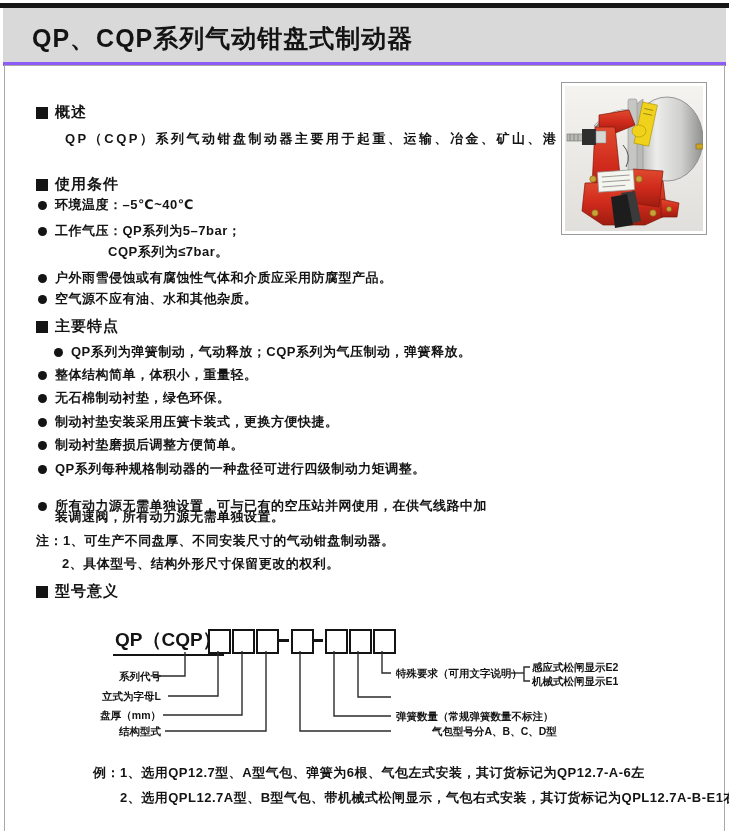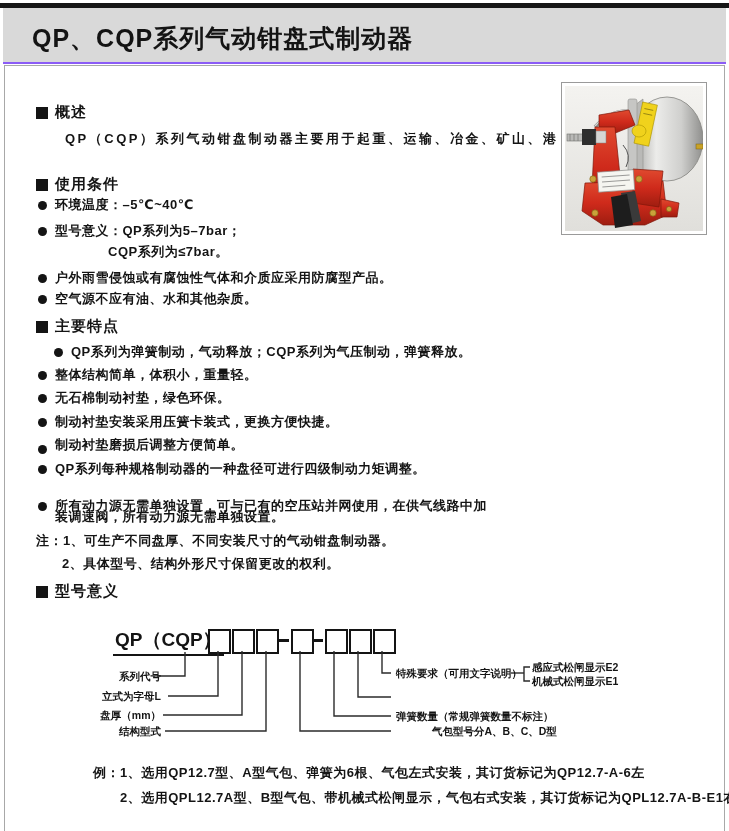--- a/index.html
+++ b/index.html
@@ -1,21 +1,21 @@
 <!DOCTYPE html>
 <html><head>
 <meta charset="utf-8">
 <style>
   html,body{margin:0;padding:0;background:#fff;}
   .page{
     position:relative;width:729px;height:831px;background:#ffffff;overflow:hidden;
     font-family:"Liberation Sans","DejaVu Sans",sans-serif;color:#141414;
   }
   .topline{position:absolute;left:0;top:3px;width:729px;height:5px;background:#161616;}
-  .titlebar{position:absolute;left:3px;top:8px;width:723px;height:54px;background:#d9d9d9;border-bottom:2px solid #8b5cf6;}
+  .titlebar{position:absolute;left:3px;top:8px;width:723px;height:54px;background:#d9d9d9;border-bottom:4px solid #8b5cf6;}
   .title{position:absolute;left:29px;top:14px;font-size:25px;font-weight:bold;letter-spacing:1px;white-space:nowrap;}
   .frame{position:absolute;left:4px;top:65px;width:719px;height:766px;
     border-left:1px solid #a8a8a8;border-right:1px solid #a8a8a8;border-top:1px solid #a8a8a8;}
   .h2{position:absolute;font-size:15px;font-weight:bold;letter-spacing:1px;white-space:nowrap;display:flex;align-items:center;}
   .sq{display:inline-block;width:12px;height:12px;background:#141414;margin-right:7px;}
   .line{position:absolute;font-size:13px;font-weight:bold;white-space:nowrap;letter-spacing:0.5px;}
   .par{letter-spacing:2.5px;}
   .bullet{display:flex;align-items:center;}
   .dot{display:inline-block;width:9px;height:9px;border-radius:50%;background:#141414;margin-right:8px;flex:none;}
   
@@ -53,21 +53,21 @@
   <div class="h2" style="left:36px;top:175px;">
     <span class="sq"></span>
     <span>使用条件</span>
   </div>
   <div class="line bullet" style="left:38px;top:196px;">
     <span class="dot"></span>
     <span>环境温度：–5℃~40℃</span>
   </div>
   <div class="line bullet" style="left:38px;top:222px;">
     <span class="dot"></span>
-    <span>型号意义：QP系列为5–7bar；</span>
+    <span>工作气压：QP系列为5–7bar；</span>
   </div>
   <div class="line" style="left:108px;top:243px;">CQP系列为≤7bar。</div>
   <div class="line bullet" style="left:38px;top:269px;">
     <span class="dot"></span>
     <span>户外雨雪侵蚀或有腐蚀性气体和介质应采用防腐型产品。</span>
   </div>
   <div class="line bullet" style="left:38px;top:290px;">
     <span class="dot"></span>
     <span>空气源不应有油、水和其他杂质。</span>
   </div>
@@ -85,21 +85,21 @@
     <span>整体结构简单，体积小，重量轻。</span>
   </div>
   <div class="line bullet" style="left:38px;top:389px;">
     <span class="dot"></span>
     <span>无石棉制动衬垫，绿色环保。</span>
   </div>
   <div class="line bullet" style="left:38px;top:413px;">
     <span class="dot"></span>
     <span>制动衬垫安装采用压簧卡装式，更换方便快捷。</span>
   </div>
-  <div class="line bullet" style="left:38px;top:436px;align-items:flex-end;">
+  <div class="line bullet" style="left:38px;top:436px;">
     <span class="dot"></span>
     <span>制动衬垫磨损后调整方便简单。</span>
   </div>
   <div class="line bullet" style="left:38px;top:460px;">
     <span class="dot"></span>
     <span>QP系列每种规格制动器的一种盘径可进行四级制动力矩调整。</span>
   </div>
   <div class="line bullet" style="left:38px;top:485px;margin-top:12px;">
     <span class="dot"></span>
     <span>所有动力源无需单独设置，可与已有的空压站并网使用，在供气线路中加</span>

